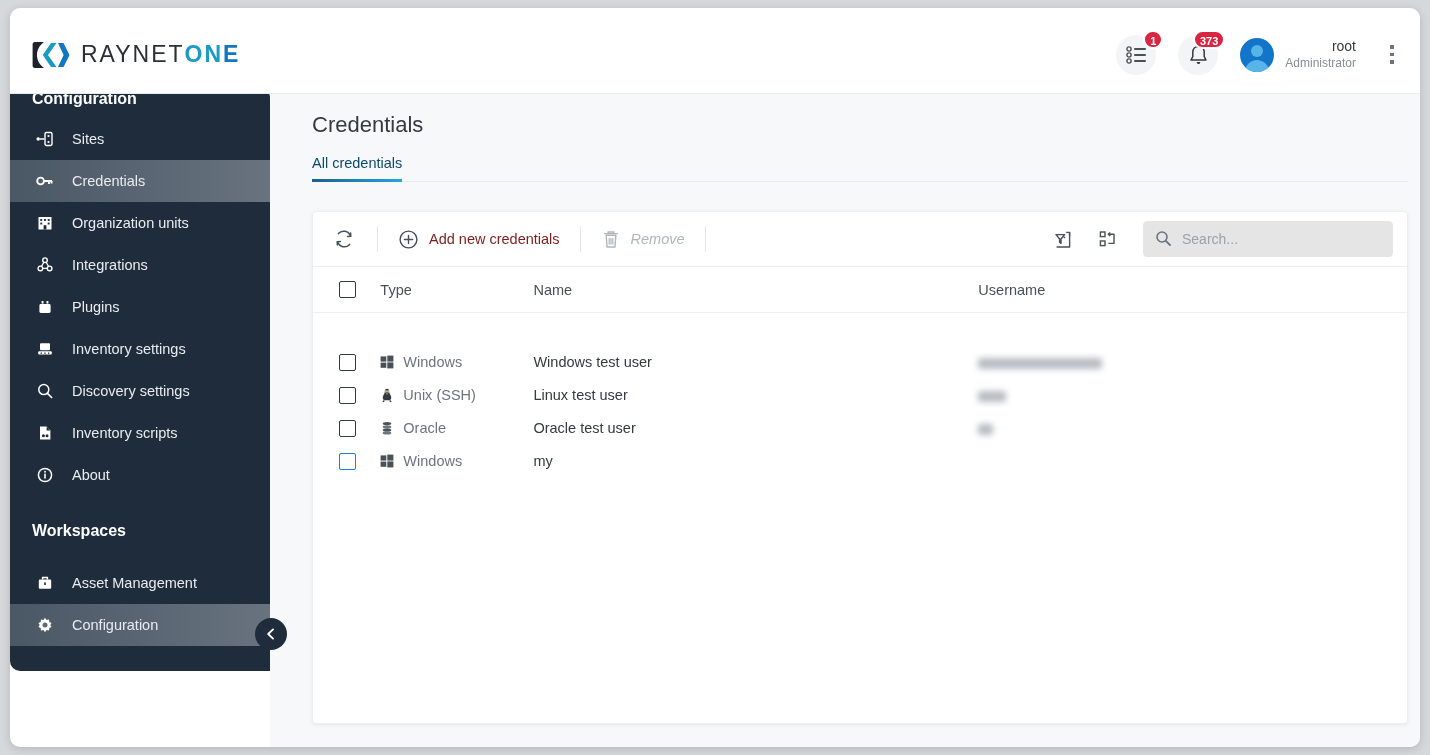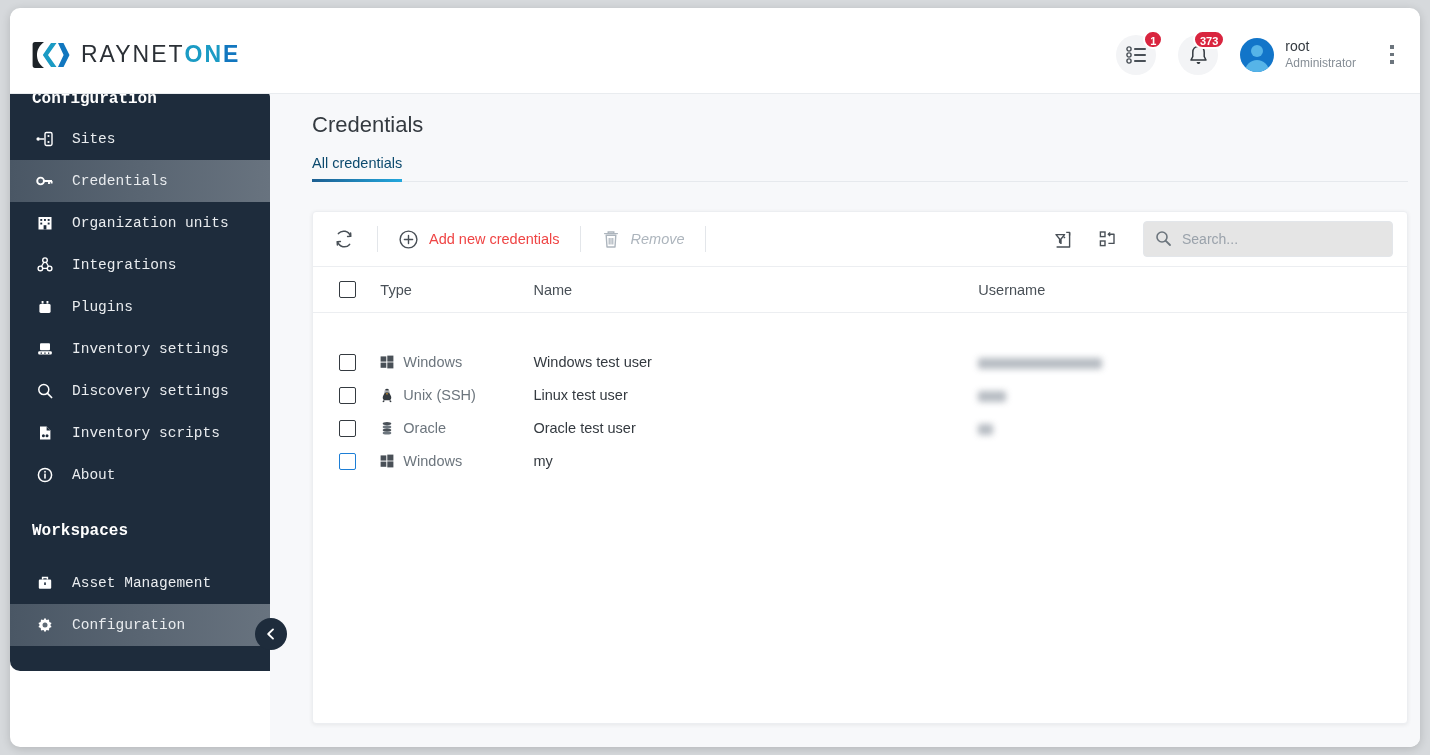--- a/index.html
+++ b/index.html
@@ -107,21 +107,21 @@
   }
   .avatar::after {
     content: "";
     position: absolute;
     left: 5px; top: 22px;
     width: 24px; height: 18px;
     border-radius: 12px 12px 0 0;
     background: #56b4e8;
   }
 
-  .user-block { line-height: 1.25; margin-right: 26px; cursor: pointer; }
+  .user-block { line-height: 1.25; margin-right: 26px; cursor: pointer; text-align: right; }
   .user-name { font-size: 14px; color: #343a40; }
   .user-role { font-size: 12px; color: #868e96; }
 
   .kebab {
     width: 20px; height: 30px;
     display: flex;
     flex-direction: column;
     align-items: center;
     justify-content: center;
     gap: 4px;
@@ -132,21 +132,20 @@
   
   .sidebar {
     position: absolute;
     left: 0; top: 78px;
     width: 260px;
     height: 585px;
     background: #1e2c3c;
     border-top-right-radius: 12px;
     border-bottom-left-radius: 10px;
     z-index: 4;
-    font-family: Liberation Mono, monospace;
   }
   .side-title {
     color: #ffffff;
     font-size: 16px;
     font-weight: 700;
     padding: 4px 0 10px 22px;
   }
   .side-title.ws { padding-top: 26px; padding-bottom: 22px; }
 
   .nav-item {
@@ -243,21 +242,21 @@
     display: flex;
     align-items: center;
     padding: 0 14px 0 12px;
     border-bottom: 1px solid #eceef1;
   }
   .tb-btn {
     display: flex;
     align-items: center;
     height: 36px;
     padding: 0 14px;
-    color: #ef4444;
+    color: #7f1d1d;
     font-size: 14.5px;
     cursor: pointer;
     border-radius: 3px;
     white-space: nowrap;
   }
   .tb-btn.disabled { color: #adb5bd; cursor: default; font-style: italic; }
   .tb-btn .tb-ico { margin-right: 10px; display: flex; align-items: center; }
   .tb-sep { width: 1px; height: 26px; background: #e3e6ea; margin: 0 6px; flex: none; }
 
   .tb-spacer { flex: 1; }

